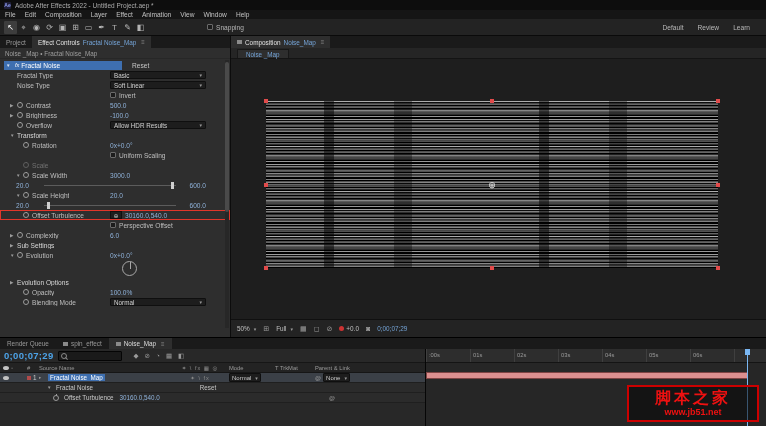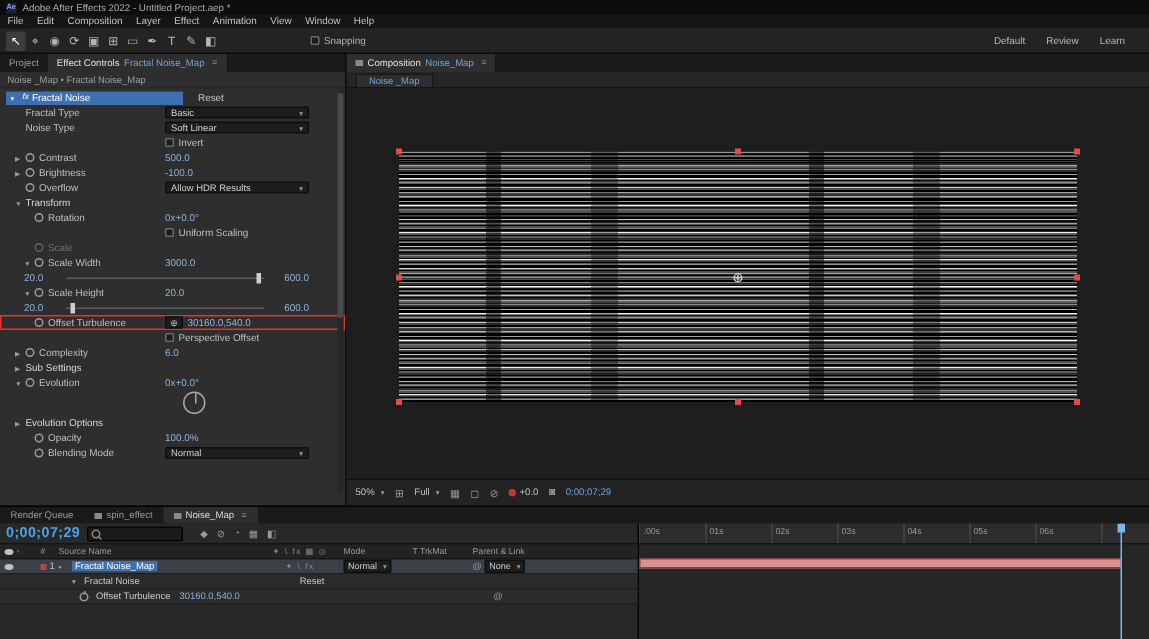--- a/index.html
+++ b/index.html
@@ -559,14 +559,18 @@
             <span class="tick" style="left: 267px;">06s</span>
           </div>
         <div class="layer-bar"></div>
         <div class="cti">
             <span class="cti-head"></span>
           </div>
       </div>
     </div>
   </div>
 
+  <div class="watermark">
+    <div class="wm-text">脚本之家</div>
+    <div class="wm-url">www.jb51.net</div>
+  </div>
 
 </div>
 
 </body></html>

